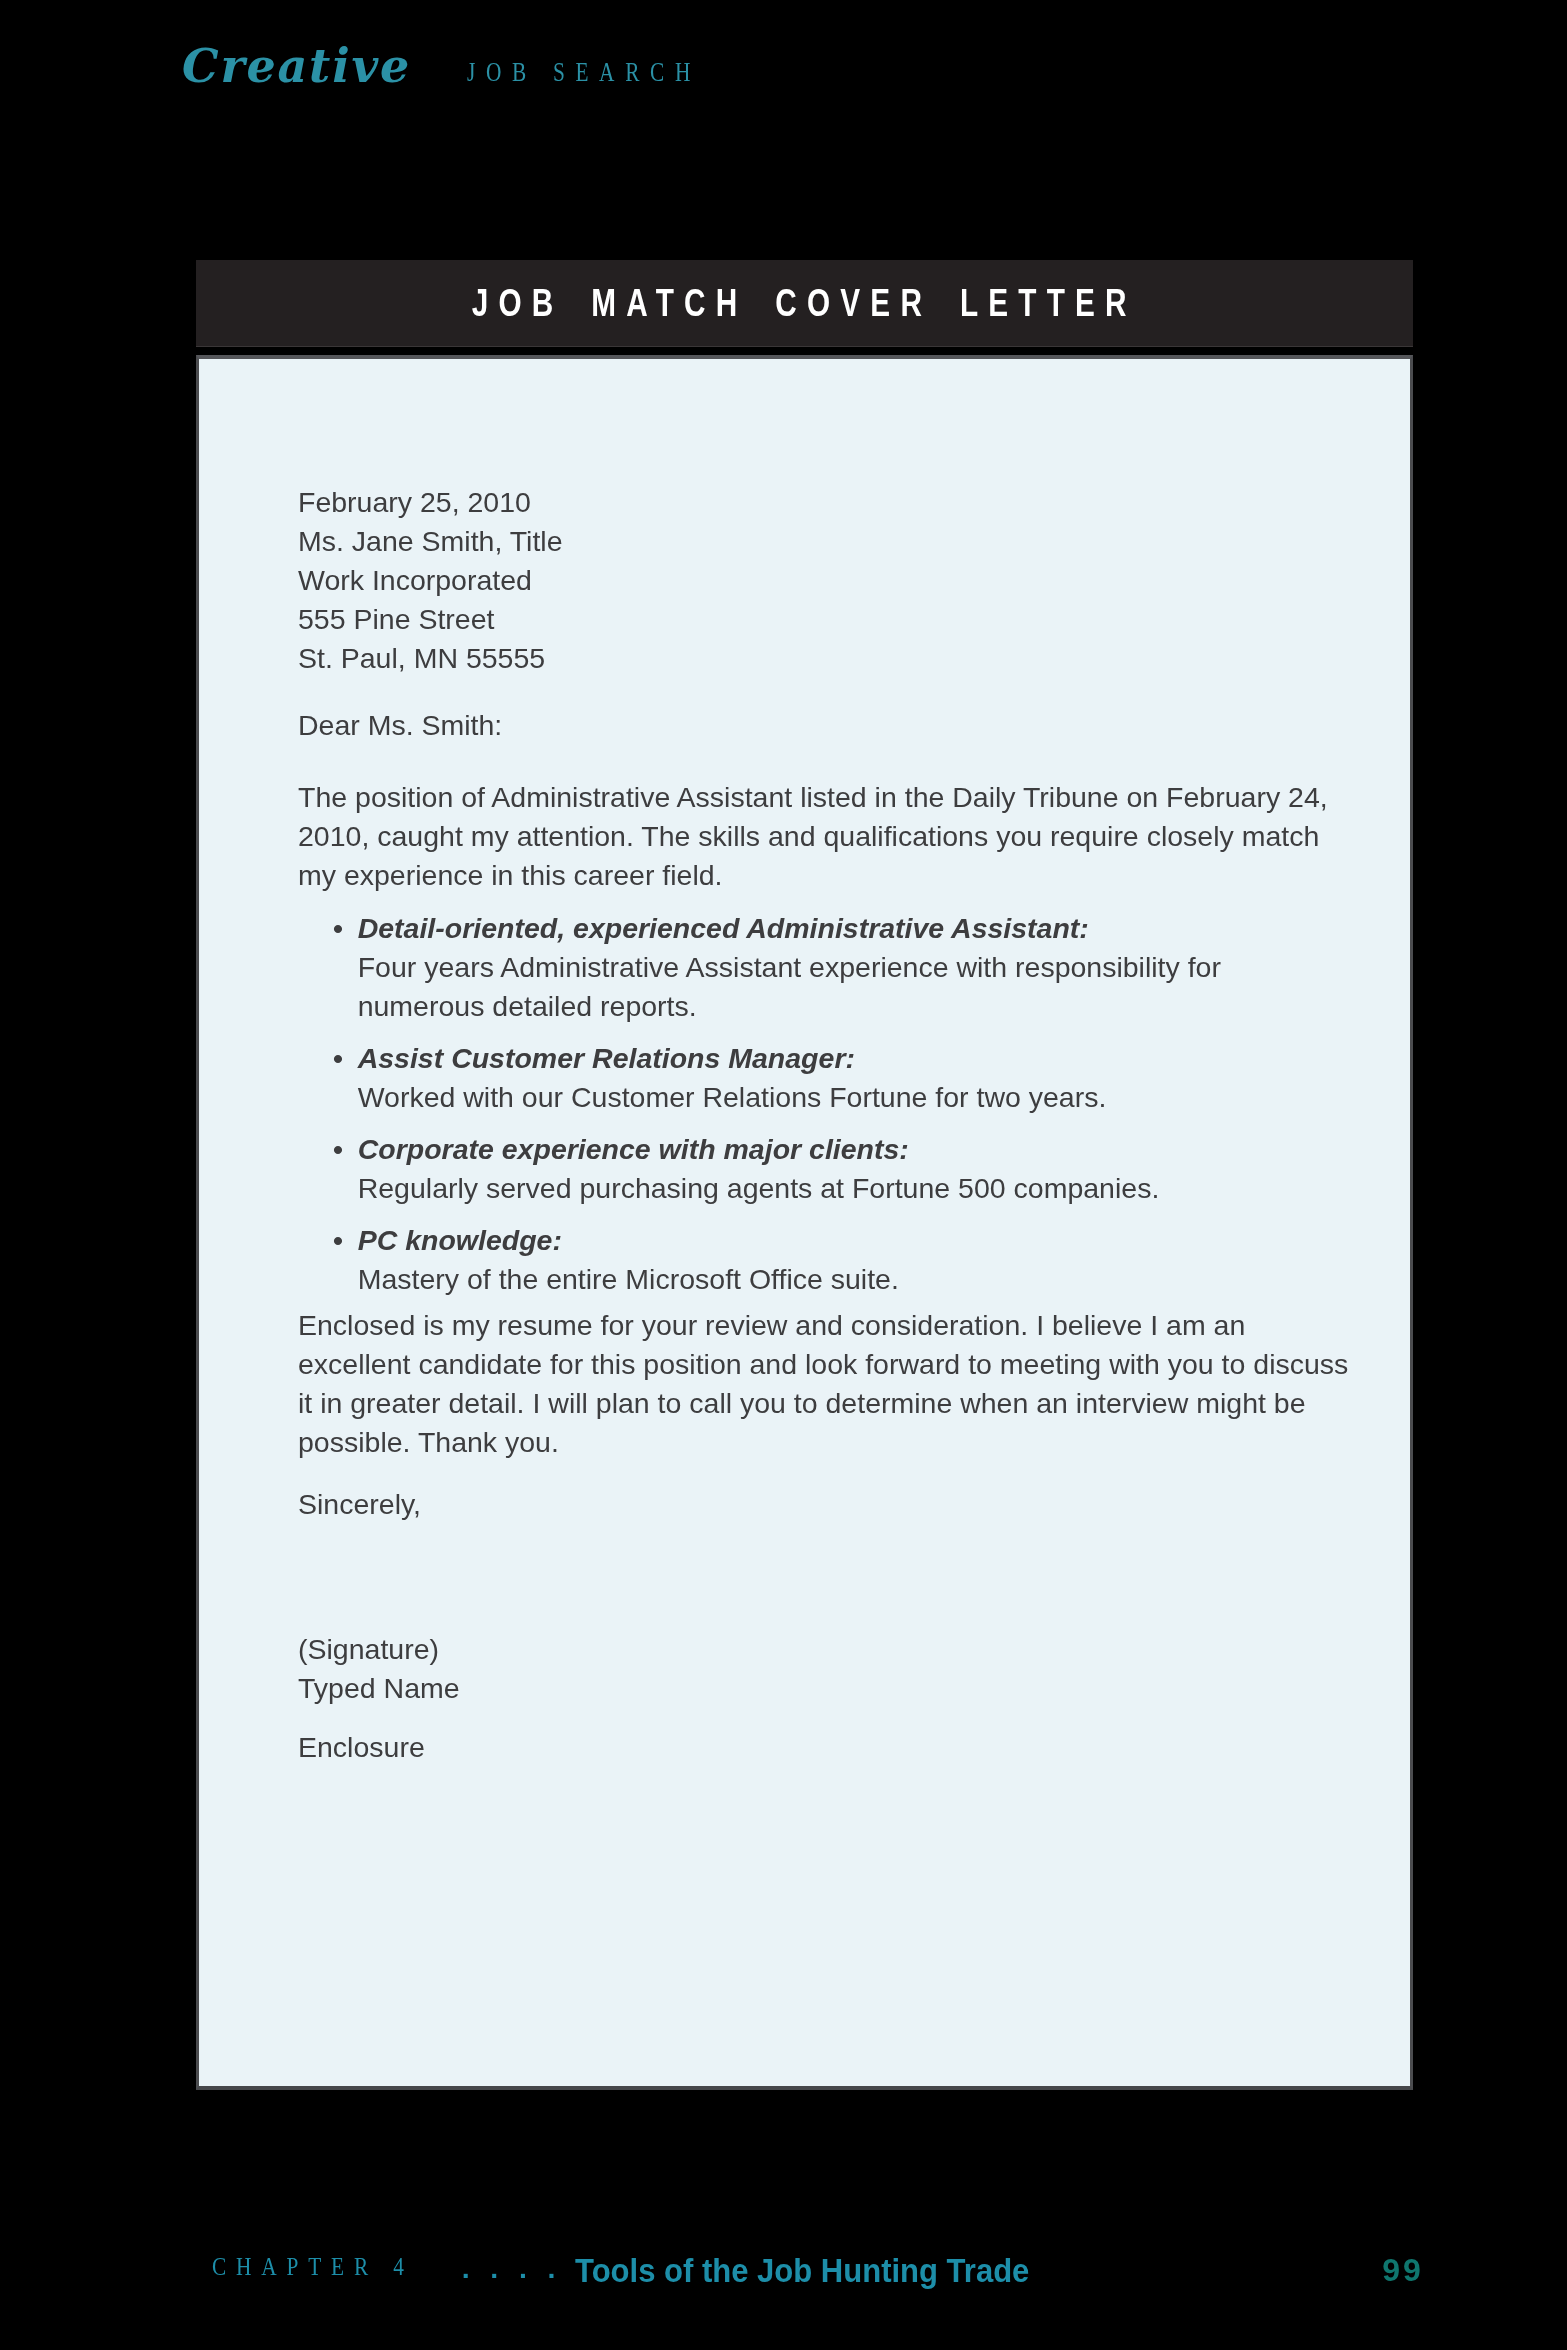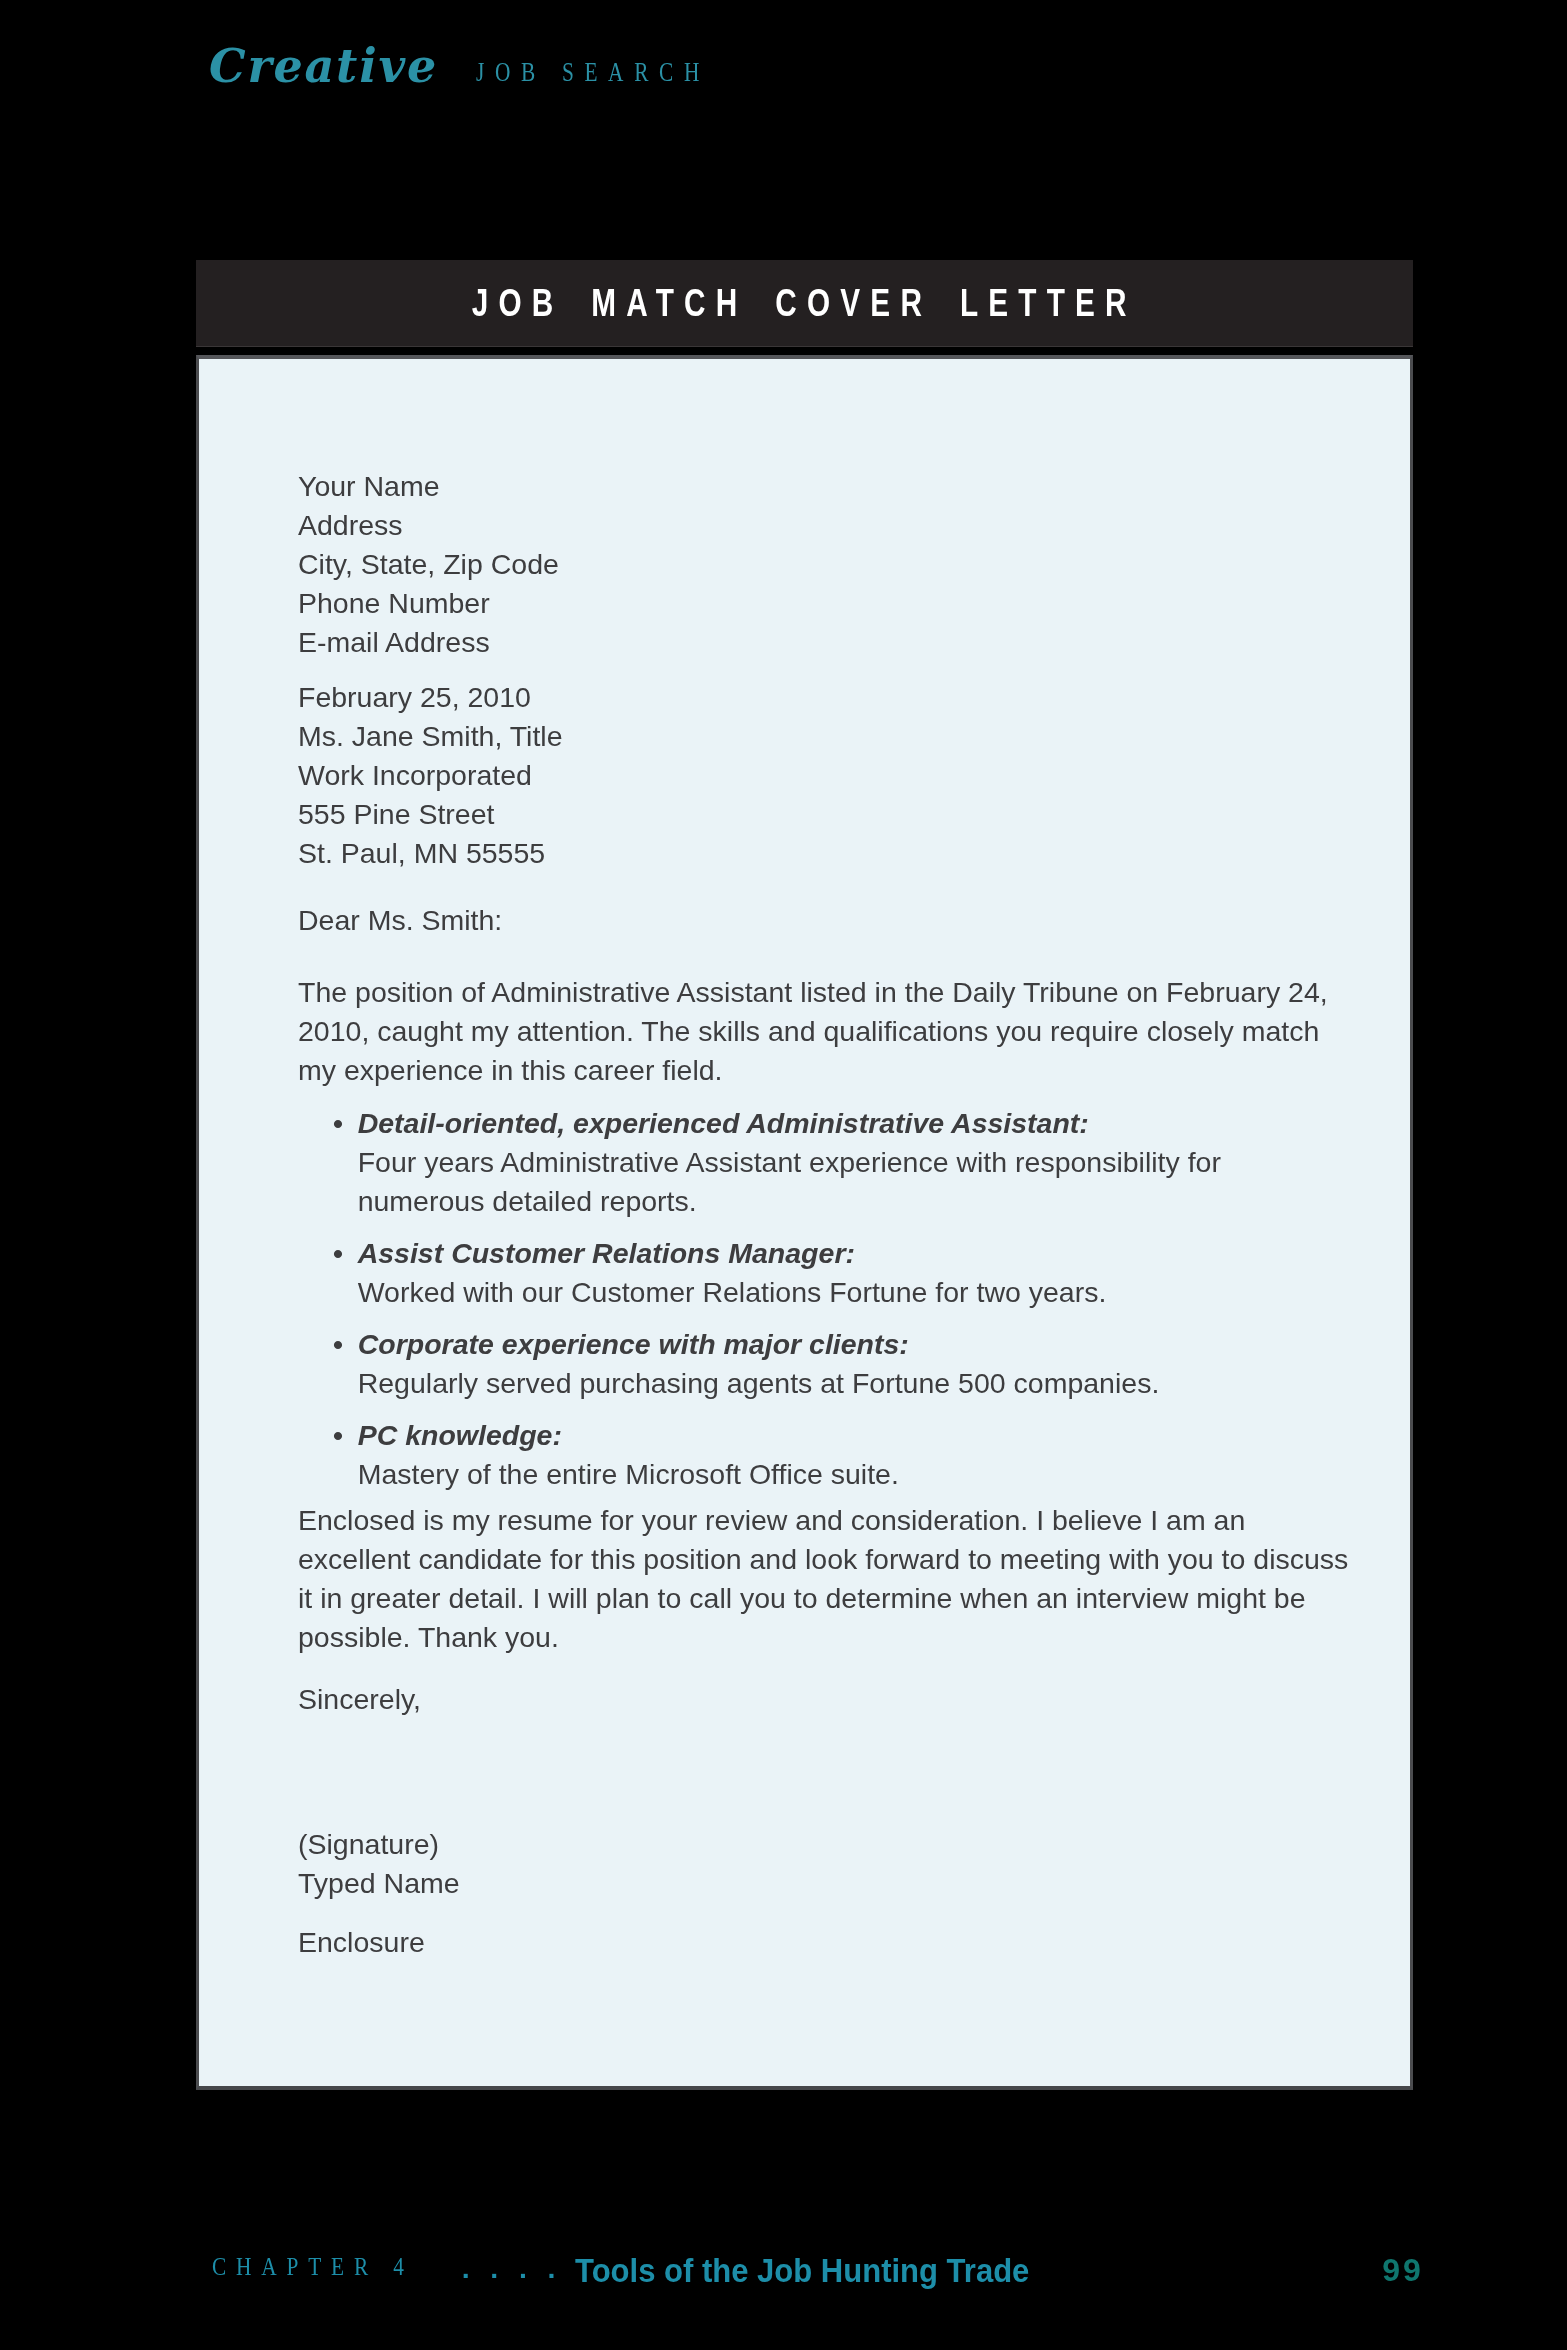--- a/index.html
+++ b/index.html
@@ -12,25 +12,25 @@
     width: 1568px;
     height: 2351px;
     background: #000000;
     font-family: "Liberation Sans", sans-serif;
     overflow: hidden;
   }
 
   
   .brand {
     position: absolute;
-    left: 209px;
+    left: 182px;
     top: 39px;
     display: flex;
     align-items: baseline;
-    gap: 38px;
+    gap: 56px;
     white-space: nowrap;
   }
   .brand-script {
     font-family: "DejaVu Serif", serif;
     font-style: italic;
     font-weight: bold;
     font-size: 46px;
     color: #2b91a6;
     letter-spacing: 1.8px;
   }
@@ -167,27 +167,20 @@
     <span class="brand-caps">JOB SEARCH</span>
   </header>
 
   <section class="panel">
     <div class="panel-title">
       <span class="panel-title-text">JOB MATCH COVER LETTER</span>
     </div>
 
     <div class="panel-body">
 
-      <div class="block-sender">
-        <div>Your Name</div>
-        <div>Address</div>
-        <div>City, State, Zip Code</div>
-        <div>Phone Number</div>
-        <div>E-mail Address</div>
-      </div>
 
       <div class="block-date">February 25, 2010</div>
 
       <div class="block-recipient">
         <div>Ms. Jane Smith, Title</div>
         <div>Work Incorporated</div>
         <div>555 Pine Street</div>
         <div>St. Paul, MN 55555</div>
       </div>
 

